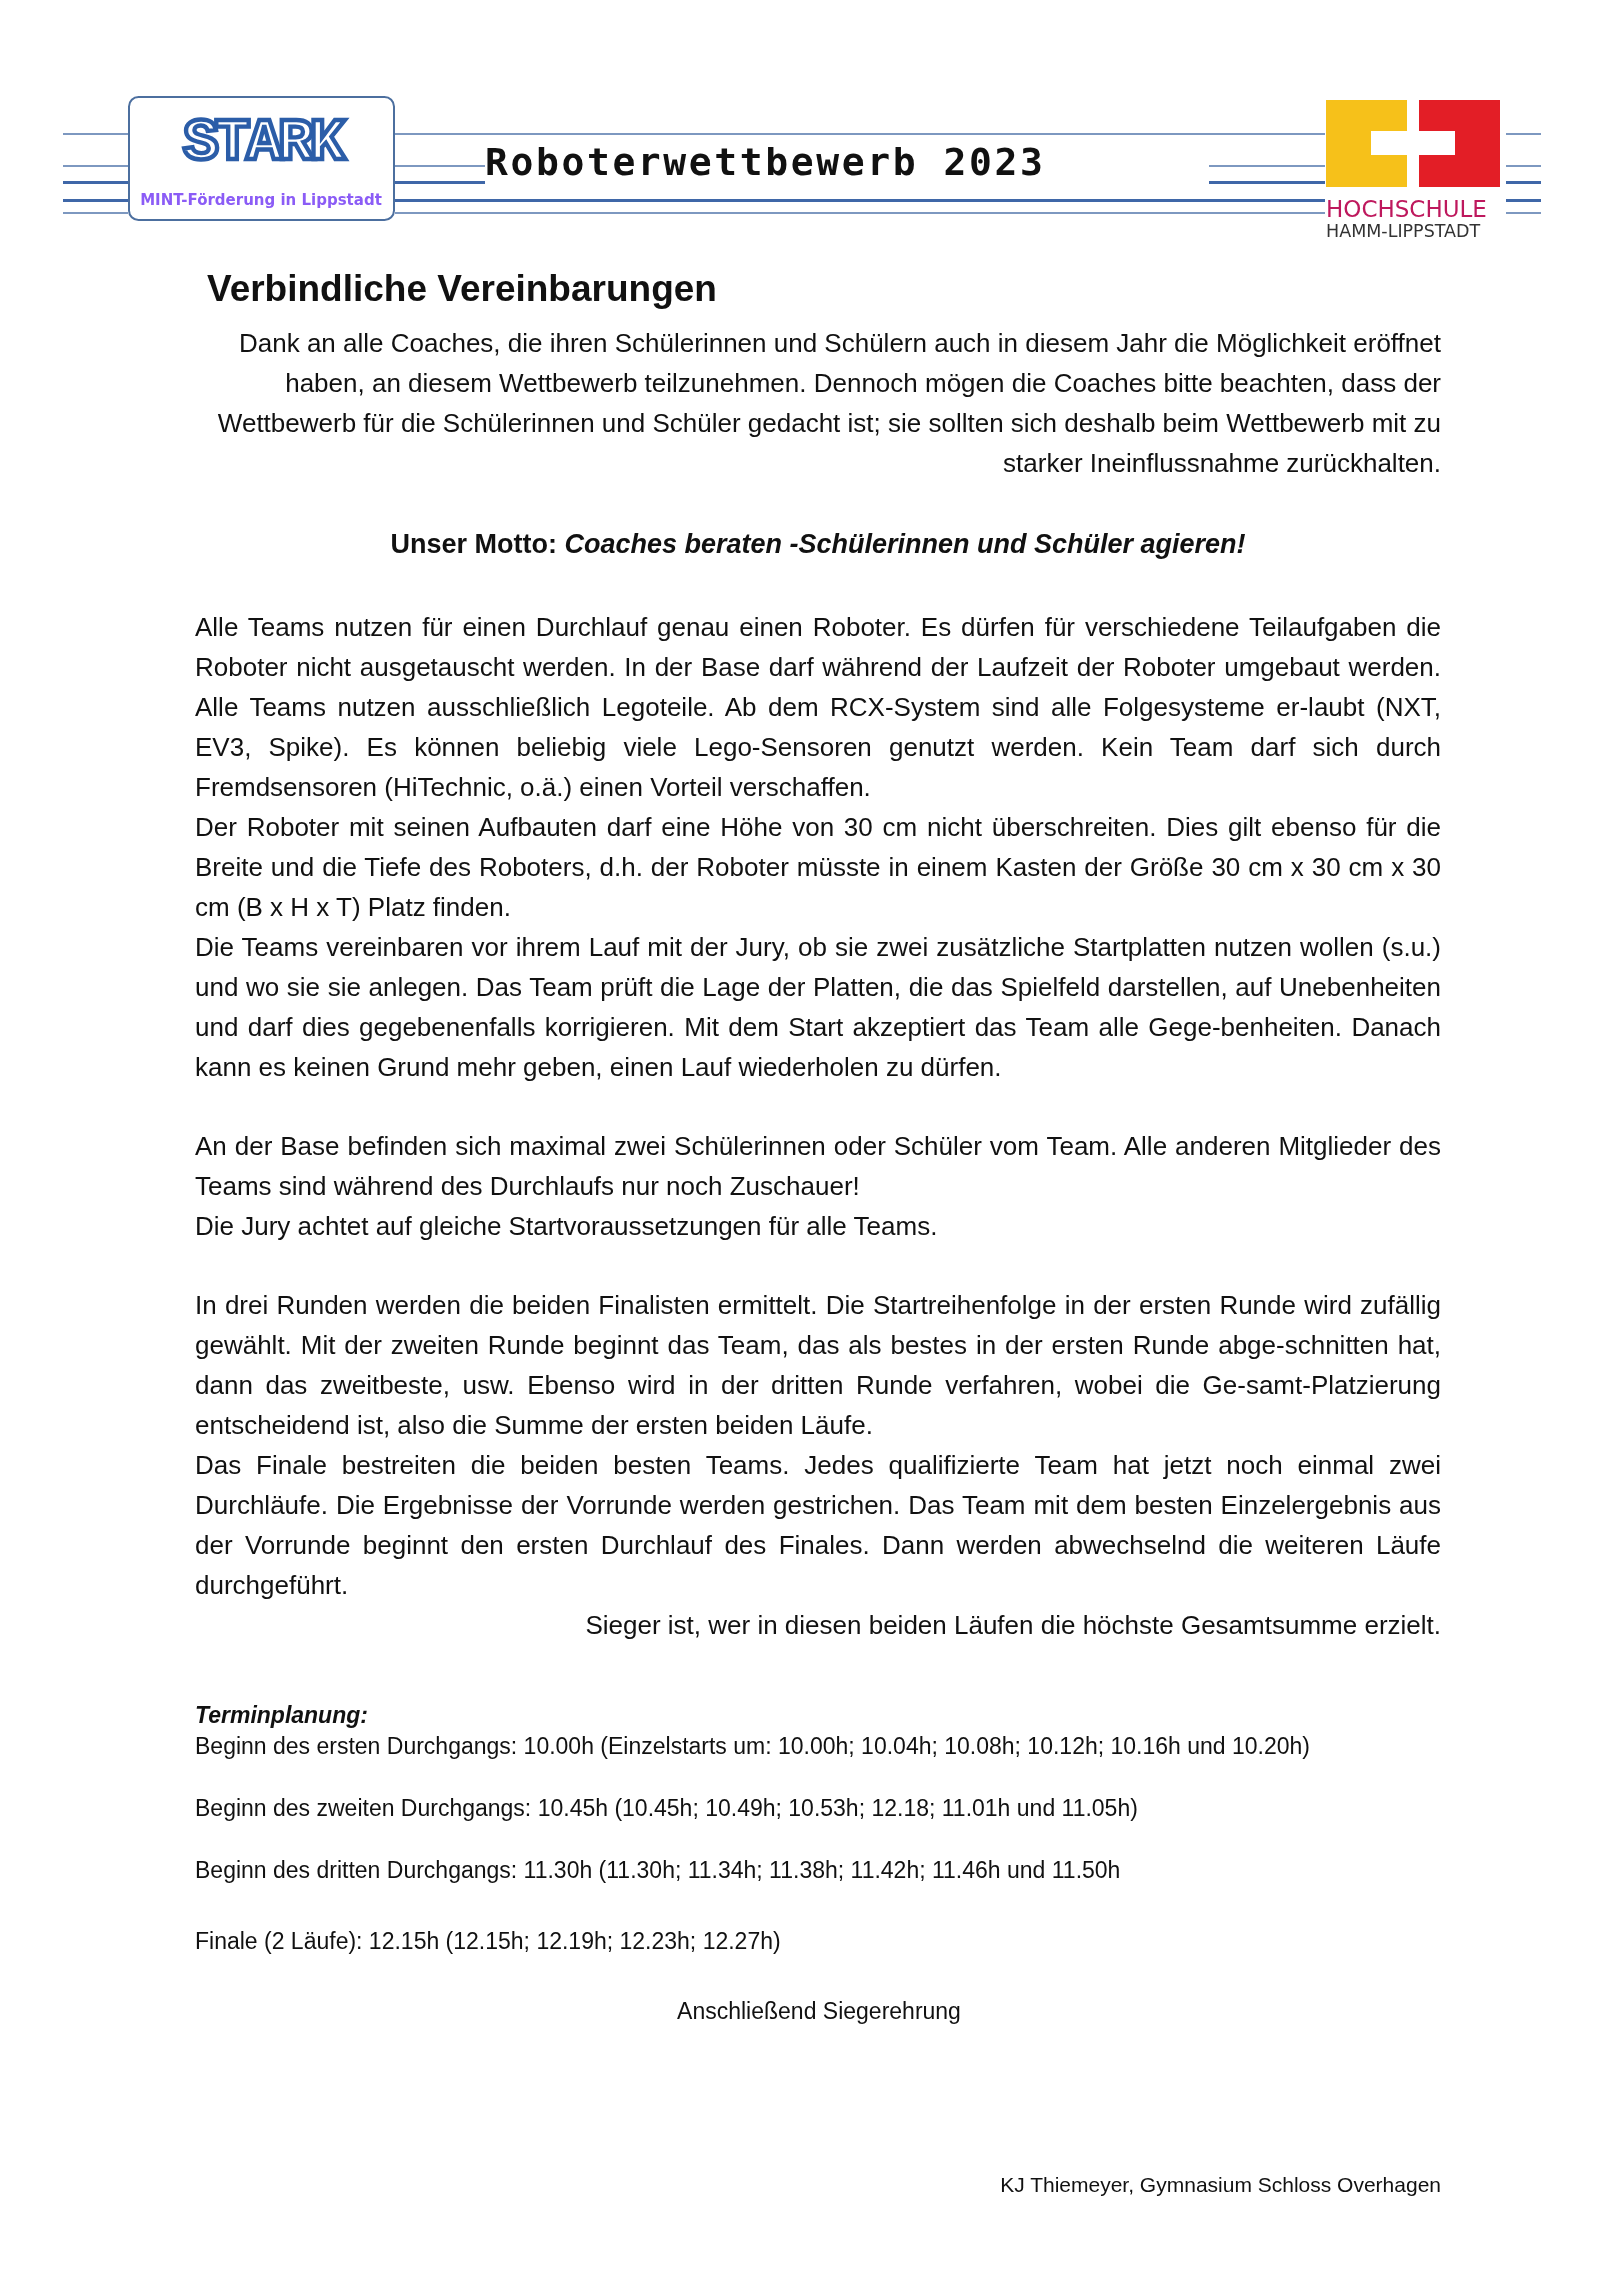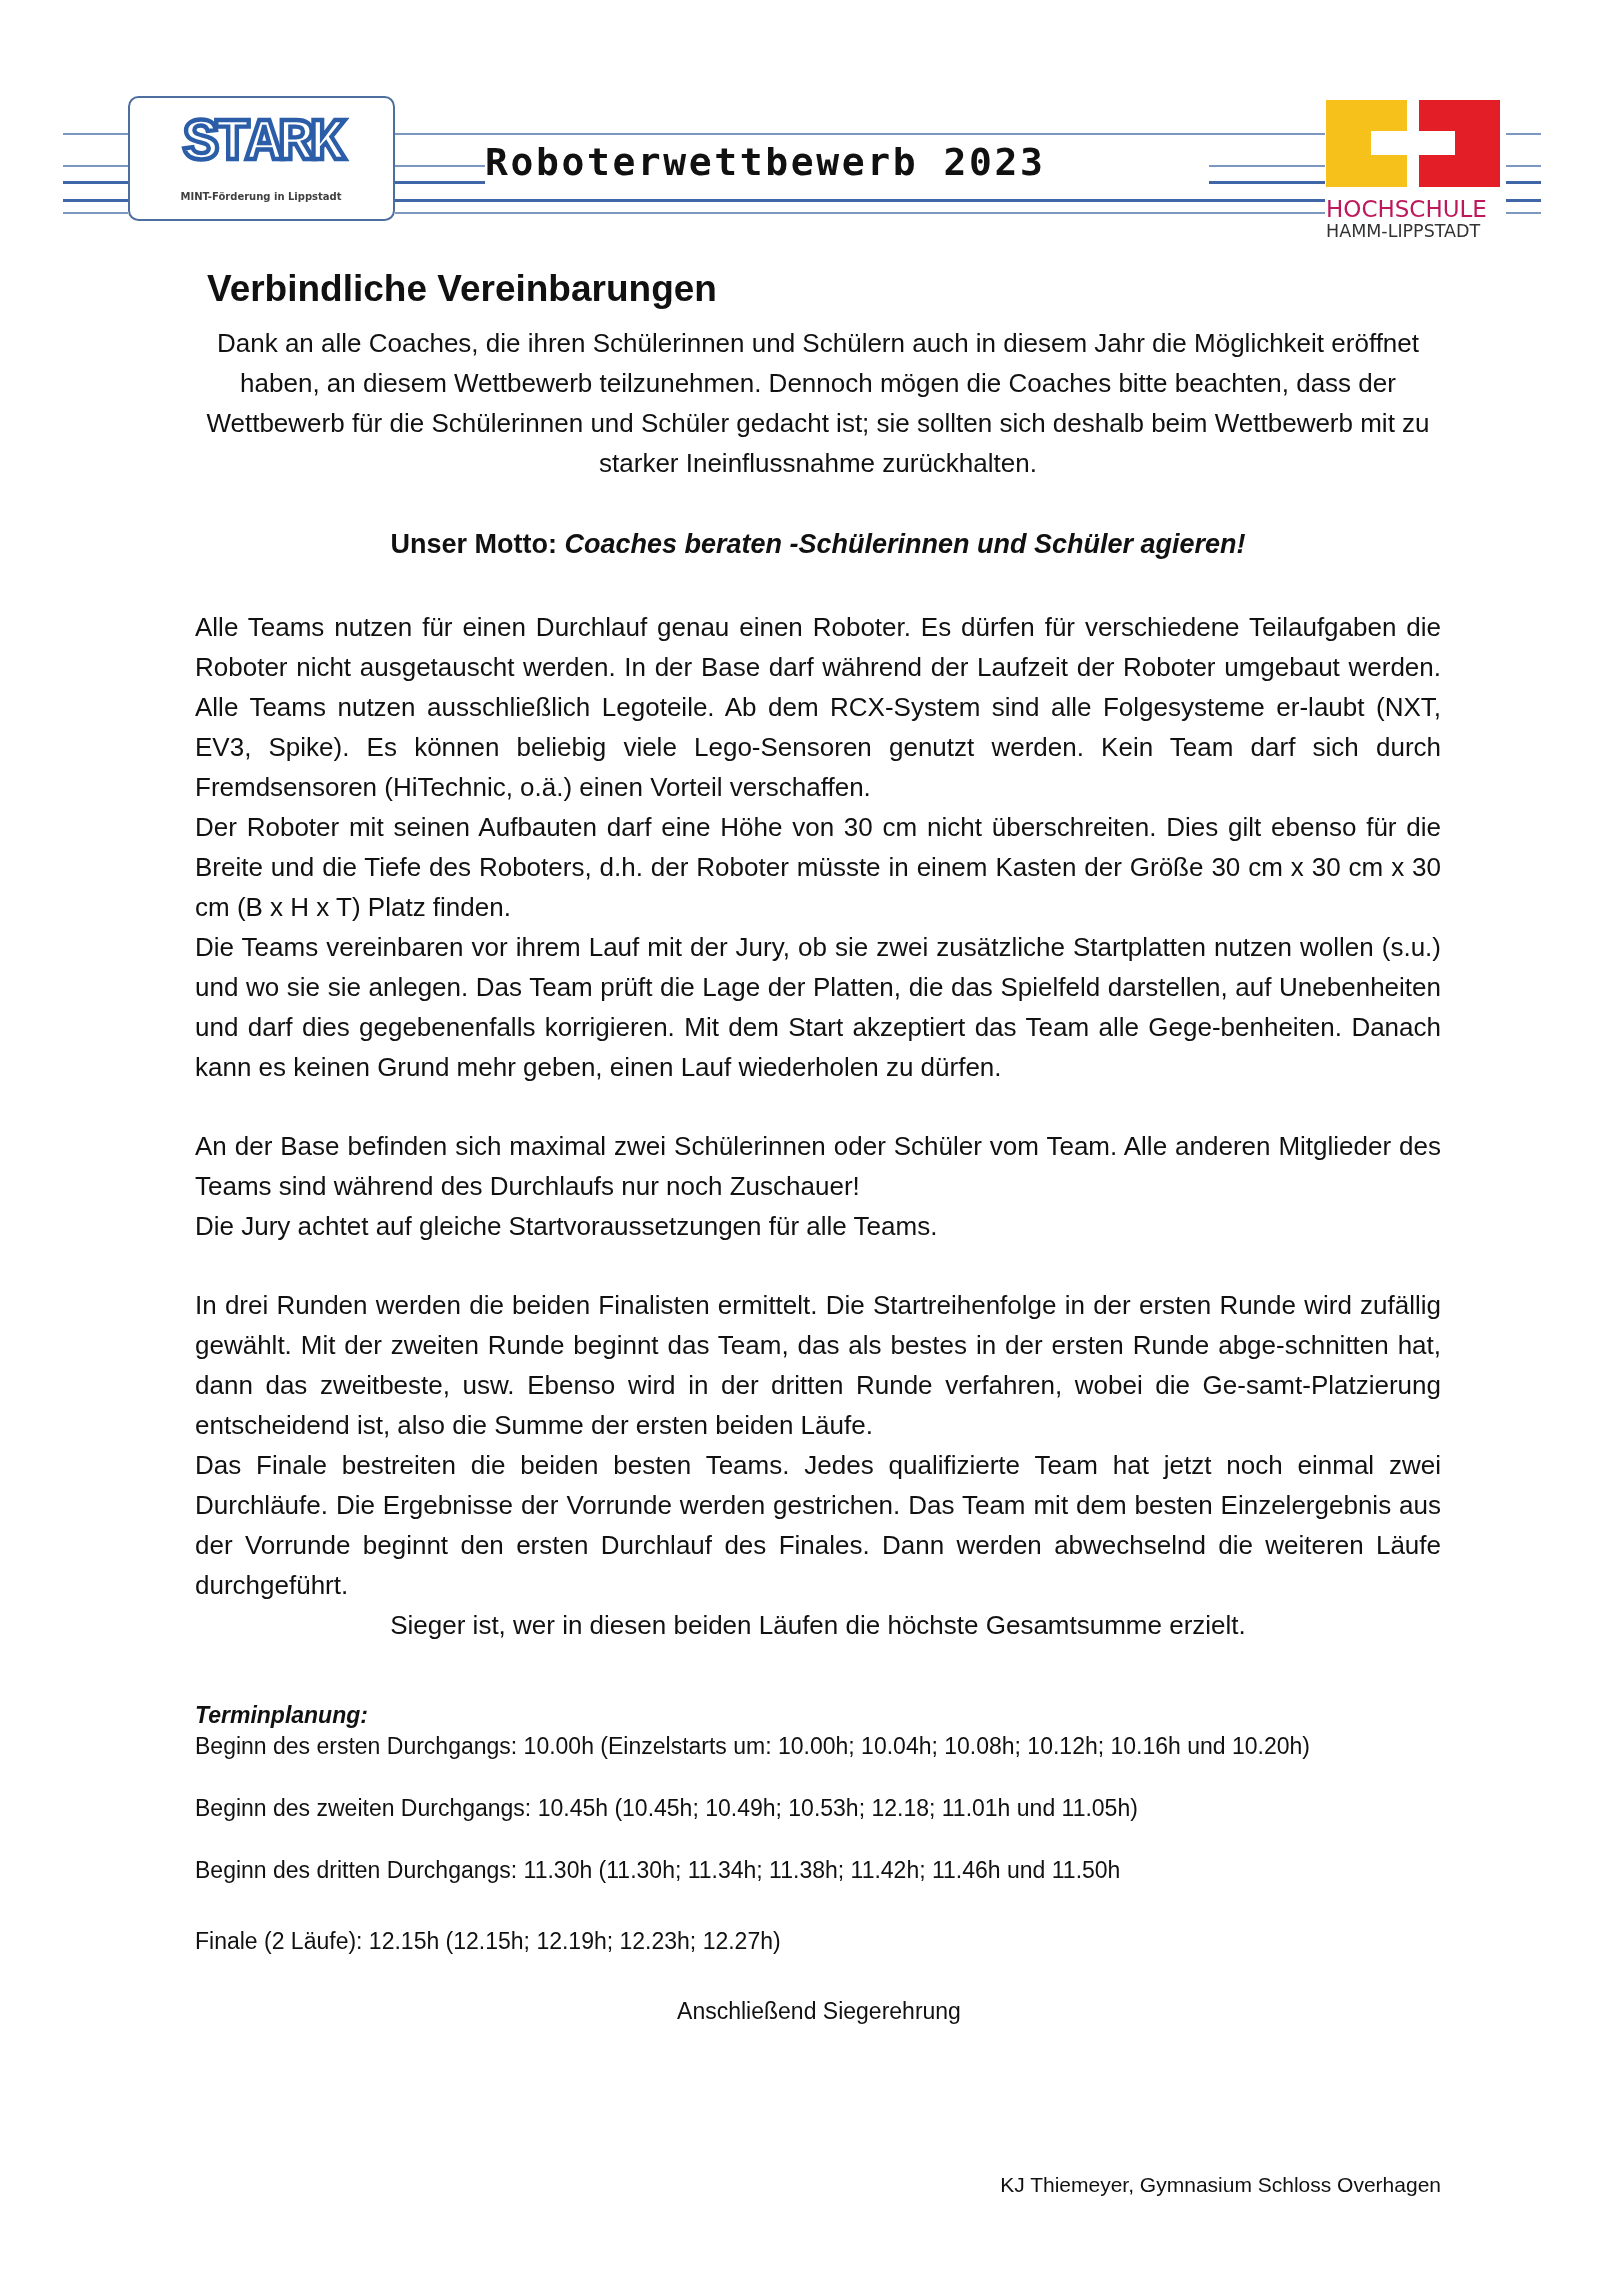--- a/index.html
+++ b/index.html
@@ -12,41 +12,41 @@
   .hline.dark { background: #3f67a8; height: 2.6px; }
 
   .stark-logo { position: absolute; left: 128px; top: 96px; width: 267px; height: 125px;
     border: 2.6px solid #4c6f9f; border-radius: 10.5px; background: #ffffff; box-sizing: border-box; }
   .stark-word { position: absolute; left: 10.5px; top: 1.7px; width: 243px; text-align: center;
     font-family: Liberation Mono, monospace; font-weight: bold; font-size: 60px; letter-spacing: -4.4px;
     color: #ffffff; line-height: 87px;
     -webkit-text-stroke: 4.4px #2b5da8;
     text-shadow: 0 0 0.9px #1d4a8f; }
   .stark-sub { position: absolute; left: 0; top: 93px; width: 262px; text-align: center;
-    font-family: "DejaVu Sans", sans-serif; font-weight: bold; font-size: 10px; color: #404040; }
+    font-family: "DejaVu Sans", sans-serif; font-weight: bold; font-size: 15px; color: #8b5cf6; }
 
   .doc-title { position: absolute; left: 485px; top: 140px; width: 724px; height: 44px;
     font-family: "DejaVu Sans Mono", "Liberation Mono", monospace; font-weight: bold;
     font-size: 38px; letter-spacing: 2.6px; color: #111; background: #fff; line-height: 44px;
     white-space: nowrap; }
 
   .hshl-logo { position: absolute; left: 1326px; top: 100px; width: 175px; height: 144px; }
   .hshl-yellow { position: absolute; left: 0; top: 0; width: 81px; height: 87px; background: #f6c11a; }
   .hshl-red { position: absolute; left: 93px; top: 0; width: 81px; height: 87px; background: #e31e26; }
   .hshl-bar { position: absolute; left: 45px; top: 31px; width: 84px; height: 24.4px; background: #ffffff; }
   .hshl-name { position: absolute; left: 0; top: 98px; width: 175px; font-size: 23px; color: #be185d;
     letter-spacing: 0px; line-height: 23px; font-family: "DejaVu Sans", sans-serif; }
   .hshl-city { position: absolute; left: 0; top: 122px; width: 183px; font-size: 17.5px; color: #333;
     line-height: 19px; font-family: "DejaVu Sans", sans-serif; }
 
   
   .content { position: absolute; left: 195px; top: 255px; width: 1246px; }
   .section-title { font-size: 37px; font-weight: bold; line-height: 44px; margin: 12px; }
   .p { font-size: 26px; line-height: 40px; margin: 0; text-align: justify; }
-  .p.last-left { text-align: center; }
+  .p.last-left { text-align: right; }
   .motto { text-align: center; font-size: 27px; font-weight: bold; line-height: 39px;
     margin: 42px 0 43px 0; }
   .motto .em { font-style: italic; }
   .gap { height: 39px; }
 
   .schedule { position: absolute; left: 195px; top: 1700px; width: 1248px; }
   .schedule-title { font-size: 23px; font-weight: bold; font-style: italic; line-height: 31px; margin: 0 0 0 0; }
   .sched-line { font-size: 23px; line-height: 31px; margin: 0; white-space: nowrap; }
 
   .footer { position: absolute; left: 978px; top: 2173px; width: 463px; text-align: right;

